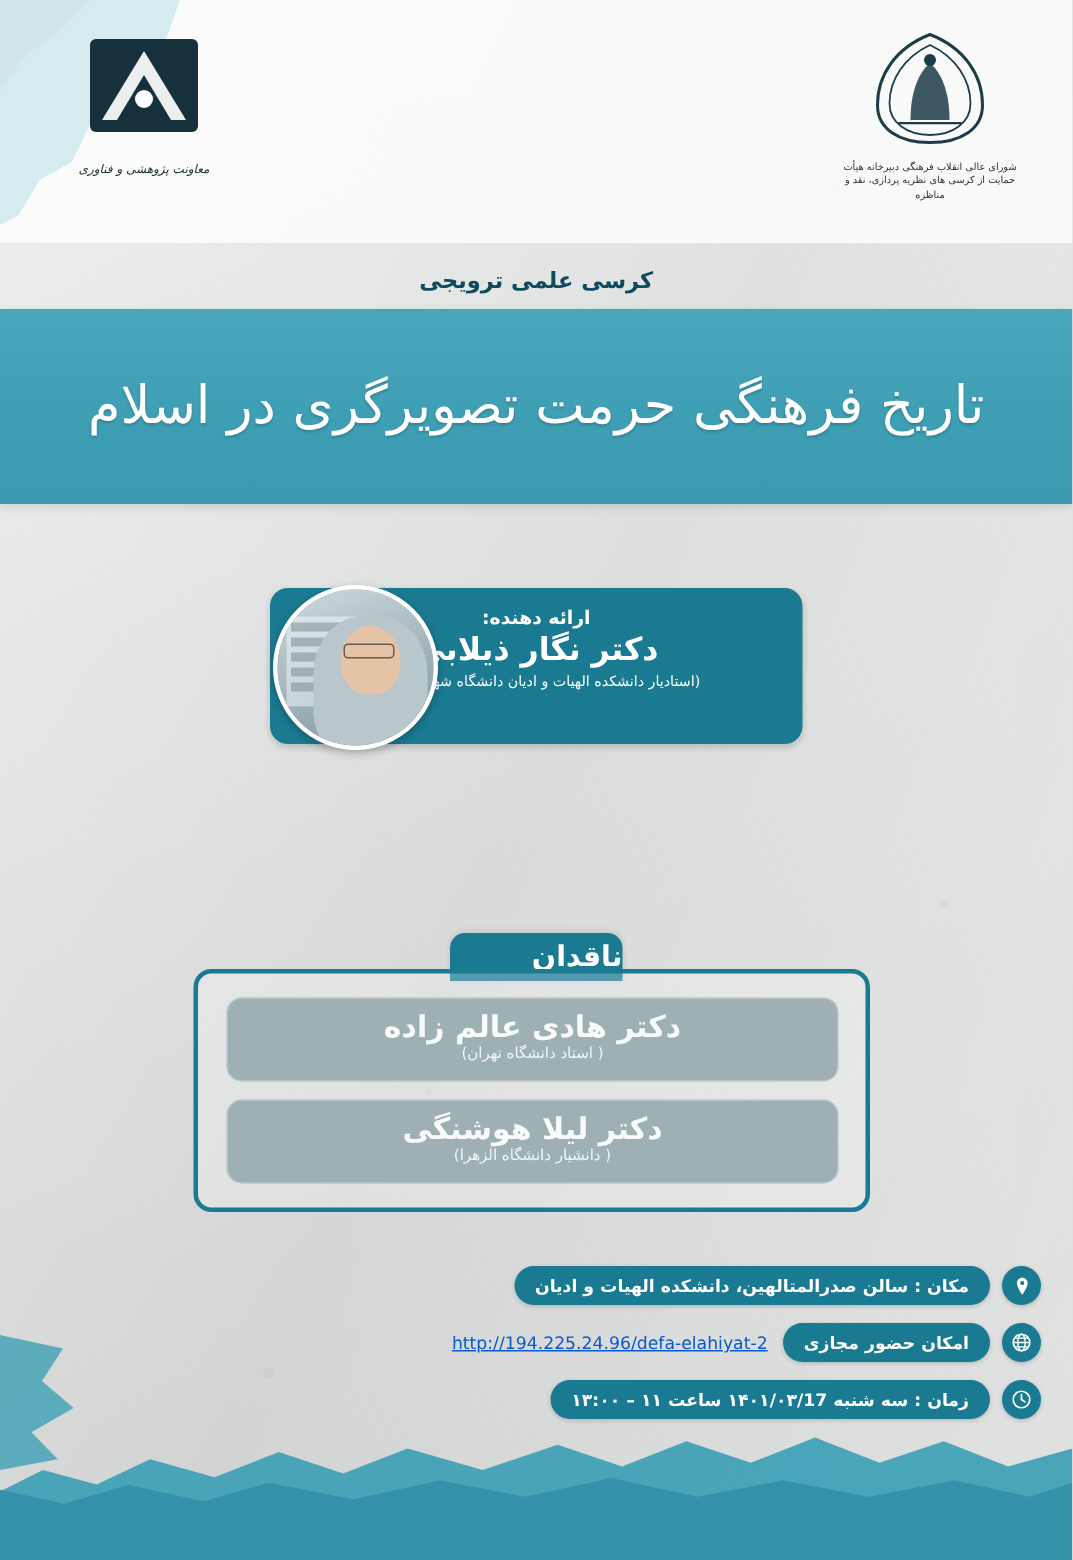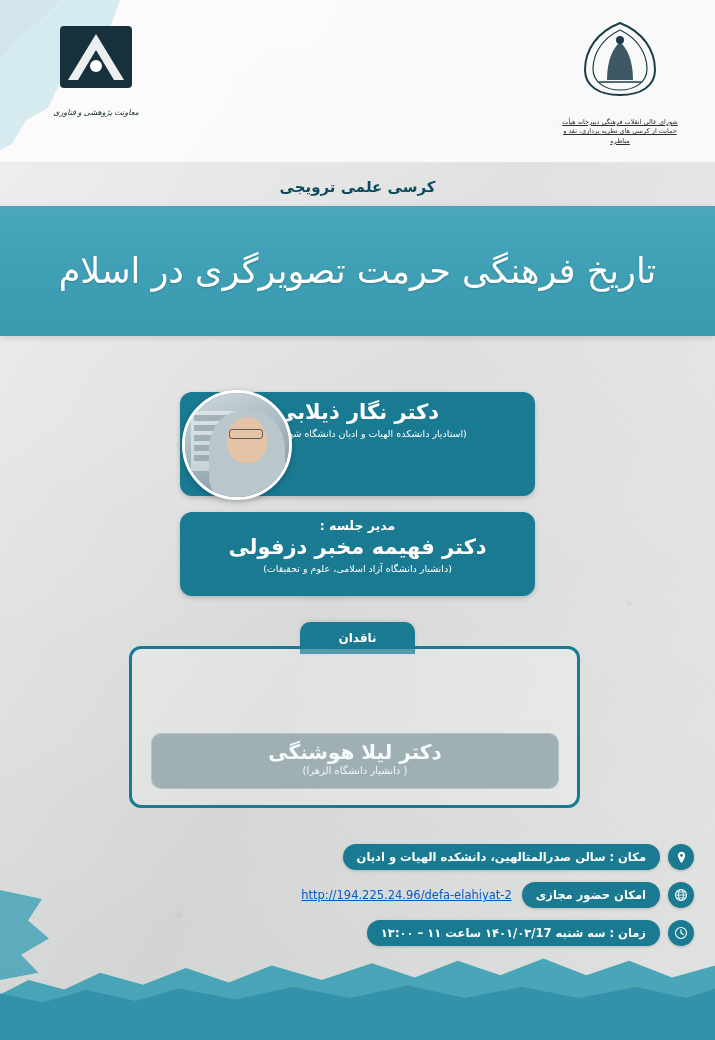--- a/index.html
+++ b/index.html
@@ -64,33 +64,33 @@
     background:rgba(255,255,255,.78);
     border-bottom:1px solid rgba(0,0,0,.08);
   }
   .logo-left{
     position:absolute;right:30px;top:20px;width:130px;text-align:center;
   }
   .logo-left .mark{
     width:86px;height:78px;margin:0 auto;position:relative;
   }
   .logo-left .cap{
-    font-size:6.5px;color:#2a2f33;line-height:1.45;margin-top:20px;text-decoration:underline;
+    font-size:6.5px;color:#2a2f33;line-height:1.45;margin-top:9px;
   }
   .header-text{
     position:absolute;right:175px;top:58px;width:330px;
     text-align:center;color:#19404f;
     font-size:15px;font-weight:bold;line-height:1.85;
     font-family:"DejaVu Sans", sans-serif;
   }
   .logo-right{
     position:absolute;left:36px;top:22px;width:120px;text-align:center;
   }
   .logo-right .mark2{width:92px;height:80px;margin:0 auto;position:relative;}
-  .logo-right .cap2{font-size:8px;color:#233;margin-top:6px;font-style:italic;font-family:Liberation Serif, serif;}
+  .logo-right .cap2{font-size:8px;color:#233;margin-top:6px;font-style:italic;}
 
   
   .kicker{
     position:absolute;left:0;right:0;top:168px;height:38px;
     text-align:center;color:#0f4b5e;font-size:15px;font-weight:bold;line-height:38px;
   }
   .band{
     position:absolute;left:0;right:0;top:206px;height:130px;
     background:linear-gradient(180deg,#4aa7bb 0%,#3f9fb5 50%,#3b9ab0 100%);
     display:flex;align-items:center;justify-content:center;
@@ -136,21 +136,21 @@
   .chair-box{
     position:absolute;right:180px;top:512px;width:355px;height:84px;
     background:#1a7a92;border-radius:12px;color:#fff;text-align:center;
     box-shadow:0 2px 5px rgba(0,0,0,.18);
   }
 
   
   .critics-tab{
     position:absolute;right:300px;top:622px;width:115px;height:32px;
     background:#1a7a92;color:#fff;border-radius:10px 10px 0 0;
-    text-align:center;line-height:32px;font-size:12px;font-weight:bold;
+    text-align:right;line-height:32px;font-size:19px;font-weight:bold;
     box-shadow:0 -1px 4px rgba(0,0,0,.1);
   }
   .critics-frame{
     position:absolute;right:135px;top:646px;width:445px;height:156px;
     border:3px solid #1a7a92;border-radius:12px;background:rgba(255,255,255,.25);
   }
   .critic{
     position:absolute;right:18px;width:408px;height:56px;
     background:#9fb0b4;border-radius:10px;color:#ffffff;text-align:center;
     box-shadow:inset 0 0 0 1px rgba(255,255,255,.25);
@@ -222,46 +222,46 @@
     </div>
   </div>
 
   <div class="kicker">کرسی علمی ترویجی</div>
   <div class="band">
     <h1>تاریخ فرهنگی حرمت تصویرگری در اسلام</h1>
   </div>
 
   <div class="speaker-row">
     <div class="speaker-box">
+      <div class="lbl">ارائه دهنده:</div>
       <div class="nm">دکتر نگار ذیلابی</div>
       <div class="sub">(استادیار دانشکده الهیات و ادیان دانشگاه شهید بهشتی)</div>
     </div>
     <div class="portrait">
       <div class="bg"></div>
       <div class="shelf">
           <i></i>
           <i></i>
           <i></i>
           <i></i>
           <i></i>
         </div>
       <div class="hijab"></div>
       <div class="face"></div>
       <div class="glasses"></div>
     </div>
   </div>
 
-  <div class="chair-box">
-    <div class="lbl">مدیر جلسه :</div>
-    <div class="nm">دکتر فهیمه مخبر دزفولی</div>
-    <div class="sub">(دانشیار دانشگاه آزاد اسلامی، علوم و تحقیقات)</div>
-  </div>
 
   <div class="critics-tab">ناقدان</div>
   <div class="critics-frame">
+    <div class="critic one">
+      <div class="cn">دکتر هادی عالم زاده</div>
+      <div class="cs">( استاد دانشگاه تهران)</div>
+    </div>
     <div class="critic two">
       <div class="cn">دکتر  لیلا هوشنگی</div>
       <div class="cs">( دانشیار دانشگاه الزهرا)</div>
     </div>
   </div>
 
   <div class="info">
 
     <div class="info-row r1">
       <div class="ico">

